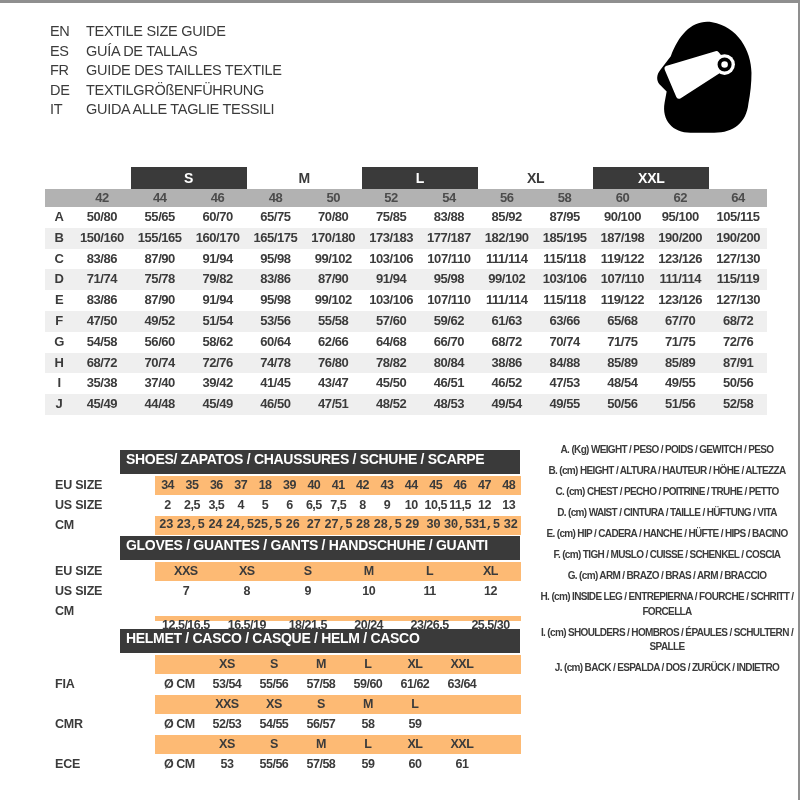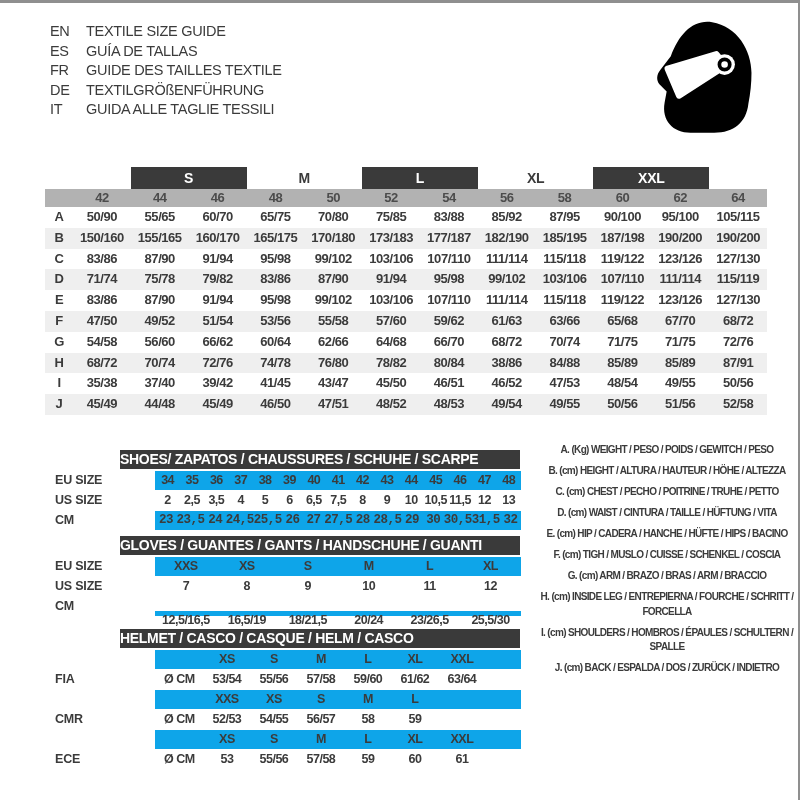--- a/index.html
+++ b/index.html
@@ -29,28 +29,28 @@
   .t-row { height:20.8px; }
   .t-row .cell { line-height:20.8px; }
   .t-row.stripe { background:#efefef; }
 
   
   .sub { position:absolute; left:55px; width:466px; }
   .sub.shoes  { top:450px; }
   .sub.gloves { top:536px; }
   .sub.helmet { top:629px; }
   .dark-band {
-    margin-left:65px; width:400px; height:19px; line-height:19px;
+    margin-left:65px; width:400px; height:24px; line-height:19px;
     background:#3a3a3a; color:#ffffff; font-weight:bold; font-size:14px;
-    letter-spacing:-0.3px; margin-bottom:2px;
+    letter-spacing:-0.3px; padding-left:6px; margin-bottom:2px;
   }
   .sub-row { display:flex; margin-bottom:1px; height:19px;gap:41px; }
   .sub-label { width:65px; font-weight:bold; font-size:12.5px; line-height:19px; letter-spacing:-0.2px; }
   .sub-band { width:400px; display:grid; }
-  .sub-band.band-gray { background:#0ea5e9; }
+  .sub-band.band-gray { background:#fdba74; }
   .sub-cell { font-weight:bold; font-size:12.5px; line-height:19px; text-align:center; letter-spacing:-0.5px; }
 
   
   .legend { position:absolute; left:533px; top:443px; width:268px; list-style:none; }
   .legend li { font-weight:bold; font-size:10px; line-height:14.5px; letter-spacing:-0.65px; margin-bottom:6.5px;text-align:center; }
 </style>
 </head>
 <body>
 
 <div class="edge-top"></div>
@@ -120,21 +120,21 @@
       <div class="cell">54</div>
       <div class="cell">56</div>
       <div class="cell">58</div>
       <div class="cell">60</div>
       <div class="cell">62</div>
       <div class="cell">64</div>
     </div>
   <div id="textile-rows">
       <div class="t-grid t-row">
         <div class="cell">A</div>
-        <div class="cell">50/90</div>
+        <div class="cell">50/80</div>
         <div class="cell">55/65</div>
         <div class="cell">60/70</div>
         <div class="cell">65/75</div>
         <div class="cell">70/80</div>
         <div class="cell">75/85</div>
         <div class="cell">83/88</div>
         <div class="cell">85/92</div>
         <div class="cell">87/95</div>
         <div class="cell">90/100</div>
         <div class="cell">95/100</div>
@@ -212,21 +212,21 @@
         <div class="cell">61/63</div>
         <div class="cell">63/66</div>
         <div class="cell">65/68</div>
         <div class="cell">67/70</div>
         <div class="cell">68/72</div>
       </div>
       <div class="t-grid t-row">
         <div class="cell">G</div>
         <div class="cell">54/58</div>
         <div class="cell">56/60</div>
-        <div class="cell">66/62</div>
+        <div class="cell">58/62</div>
         <div class="cell">60/64</div>
         <div class="cell">62/66</div>
         <div class="cell">64/68</div>
         <div class="cell">66/70</div>
         <div class="cell">68/72</div>
         <div class="cell">70/74</div>
         <div class="cell">71/75</div>
         <div class="cell">71/75</div>
         <div class="cell">72/76</div>
       </div>
@@ -281,21 +281,21 @@
 <section class="sub shoes">
   <div class="dark-band">SHOES/ ZAPATOS / CHAUSSURES / SCHUHE / SCARPE</div>
   <div id="shoes-rows">
       <div class="sub-row">
         <div class="sub-label">EU SIZE</div>
         <div class="sub-band band-gray" style="grid-template-columns: repeat(15, 1fr);">
           <div class="sub-cell">34</div>
           <div class="sub-cell">35</div>
           <div class="sub-cell">36</div>
           <div class="sub-cell">37</div>
-          <div class="sub-cell">38</div>
+          <div class="sub-cell">18</div>
           <div class="sub-cell">39</div>
           <div class="sub-cell">40</div>
           <div class="sub-cell">41</div>
           <div class="sub-cell">42</div>
           <div class="sub-cell">43</div>
           <div class="sub-cell">44</div>
           <div class="sub-cell">45</div>
           <div class="sub-cell">46</div>
           <div class="sub-cell">47</div>
           <div class="sub-cell">48</div>

